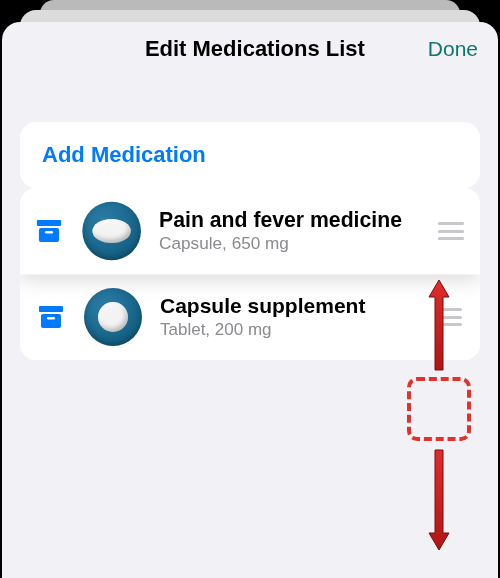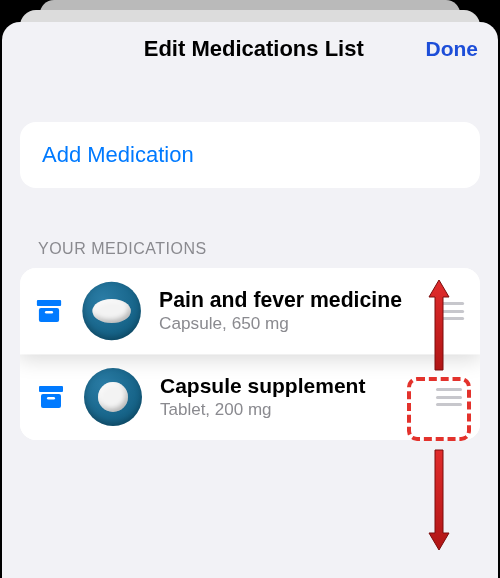--- a/index.html
+++ b/index.html
@@ -35,37 +35,37 @@
   }
   .nav .spacer { width: 60px; }
   .nav .title {
     font-size: 22px;
     font-weight: 700;
     color: #000;
     text-align: center;
   }
   .nav .done {
     font-size: 21px;
-    font-weight: 700;
-    color: #1d4ed8;
+    font-weight: 400;
+    color: #0f766e;
     text-align: right;
     cursor: pointer;
   }
 
   .content {
     padding: 0 18px;
   }
 
   .add-card {
     margin-top: 48px;
     background: #fff;
     border-radius: 16px;
     padding: 20px 22px;
     font-size: 22px;
-    font-weight: 400;
+    font-weight: 700;
     color: #007aff;
     cursor: pointer;
   }
 
   .section-header {
     margin-top: 52px;
     padding: 0 18px 10px;
     font-size: 16px;
     letter-spacing: 0.5px;
     color: #8a8a8f;
@@ -177,21 +177,20 @@
   <div class="nav">
     <div class="spacer"></div>
     <div class="title">Edit Medications List</div>
     <div class="done">Done</div>
   </div>
 
   <div class="content">
 
     <div class="add-card">Add Medication</div>
 
-    <div class="section-header">YOUR MEDICATIONS</div>
 
     <div class="list">
 
 
       <div class="row dragging">
         <div class="archive-icon">
           <svg viewBox="0 0 26 24">
               <rect x="1" y="1" width="24" height="6" rx="1" fill="#007aff"></rect>
               <rect x="3" y="9" width="20" height="14" rx="2" fill="#007aff"></rect>
               <rect x="9" y="12" width="8" height="2.5" rx="1.25" fill="#fff"></rect>

